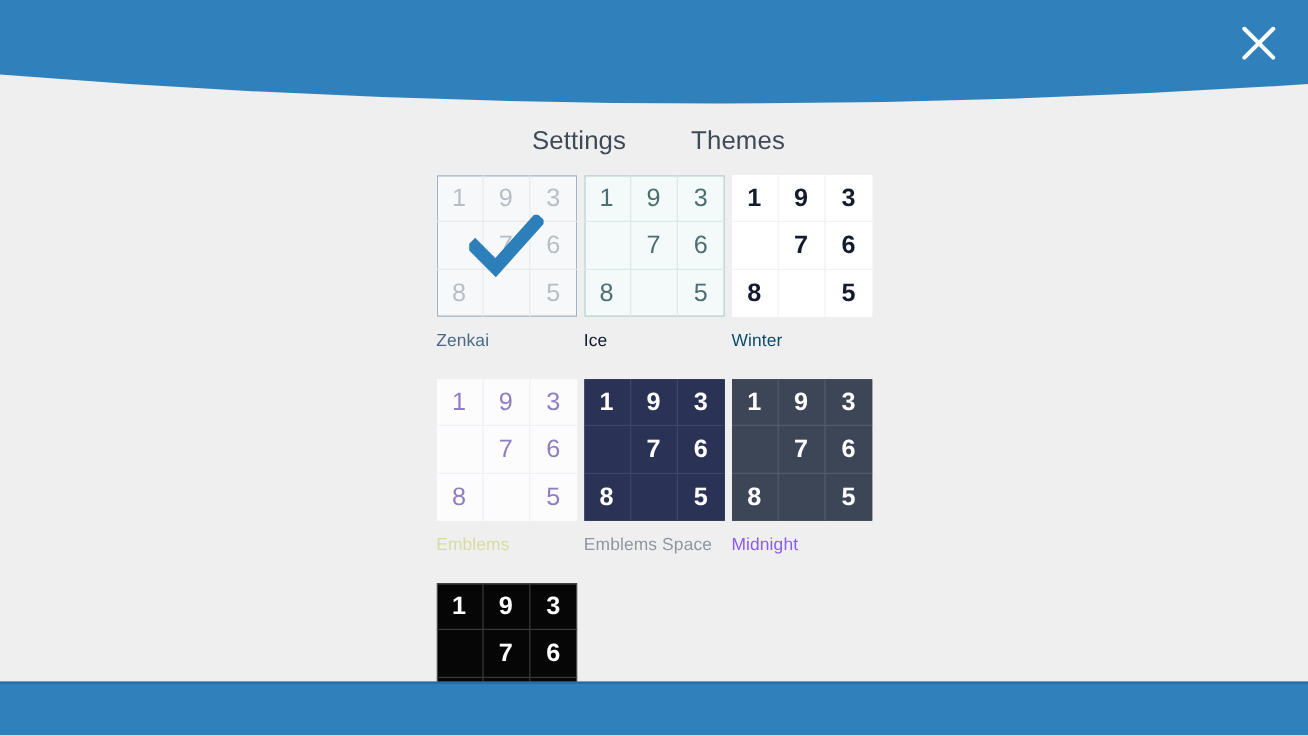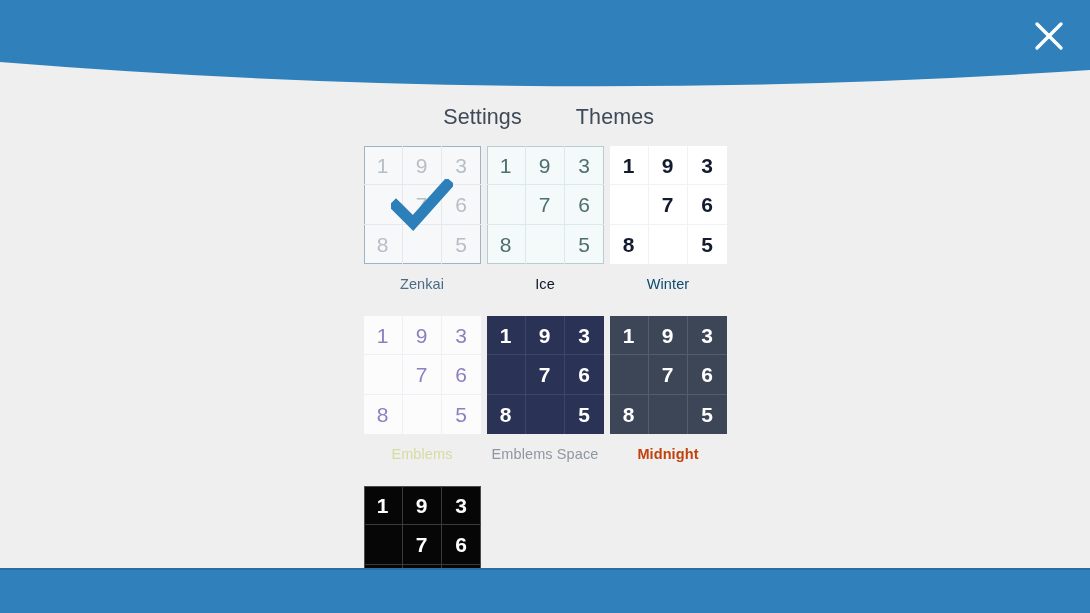--- a/index.html
+++ b/index.html
@@ -96,21 +96,20 @@
     display: flex;
     align-items: center;
     justify-content: center;
     font-size: 21px;
     line-height: 1;
     user-select: none;
   }
 
   .card-label {
     margin-top: 12px;
-    text-align: center;
     font-size: 14.5px;
     letter-spacing: 0.1px;
   }
 
   .check {
     position: absolute;
     left: 0; top: 0;
     width: 117px;
     height: 118px;
     display: flex;
@@ -245,21 +244,21 @@
           <div class="cell" style="color: rgb(255, 255, 255); font-weight: 700; border-right: 1px solid rgb(84, 93, 109); border-bottom: 1px solid rgb(84, 93, 109);">1</div>
           <div class="cell" style="color: rgb(255, 255, 255); font-weight: 700; border-right: 1px solid rgb(84, 93, 109); border-bottom: 1px solid rgb(84, 93, 109);">9</div>
           <div class="cell" style="color: rgb(255, 255, 255); font-weight: 700; border-right: none; border-bottom: 1px solid rgb(84, 93, 109);">3</div>
           <div class="cell" style="color: rgb(255, 255, 255); font-weight: 700; border-right: 1px solid rgb(84, 93, 109); border-bottom: 1px solid rgb(84, 93, 109);"></div>
           <div class="cell" style="color: rgb(255, 255, 255); font-weight: 700; border-right: 1px solid rgb(84, 93, 109); border-bottom: 1px solid rgb(84, 93, 109);">7</div>
           <div class="cell" style="color: rgb(255, 255, 255); font-weight: 700; border-right: none; border-bottom: 1px solid rgb(84, 93, 109);">6</div>
           <div class="cell" style="color: rgb(255, 255, 255); font-weight: 700; border-right: 1px solid rgb(84, 93, 109); border-bottom: none;">8</div>
           <div class="cell" style="color: rgb(255, 255, 255); font-weight: 700; border-right: 1px solid rgb(84, 93, 109); border-bottom: none;"></div>
           <div class="cell" style="color: rgb(255, 255, 255); font-weight: 700; border-right: none; border-bottom: none;">5</div>
         </div>
-        <div class="card-label" style="color: #c2410c; font-weight: 700;">Midnight</div>
+        <div class="card-label" style="color: #8b5cf6; font-weight: 400;">Midnight</div>
       </div>
     </div>
 
     <div class="theme-row">
       <div class="theme-cell">
         <div class="card" style="background: rgb(6, 6, 6); box-shadow: rgb(75, 75, 75) 0px 0px 0px 1px inset;">
           <div class="cell" style="color: rgb(255, 255, 255); font-weight: 700; border-right: 1px solid rgb(58, 58, 58); border-bottom: 1px solid rgb(58, 58, 58);">1</div>
           <div class="cell" style="color: rgb(255, 255, 255); font-weight: 700; border-right: 1px solid rgb(58, 58, 58); border-bottom: 1px solid rgb(58, 58, 58);">9</div>
           <div class="cell" style="color: rgb(255, 255, 255); font-weight: 700; border-right: none; border-bottom: 1px solid rgb(58, 58, 58);">3</div>
           <div class="cell" style="color: rgb(255, 255, 255); font-weight: 700; border-right: 1px solid rgb(58, 58, 58); border-bottom: 1px solid rgb(58, 58, 58);"></div>

